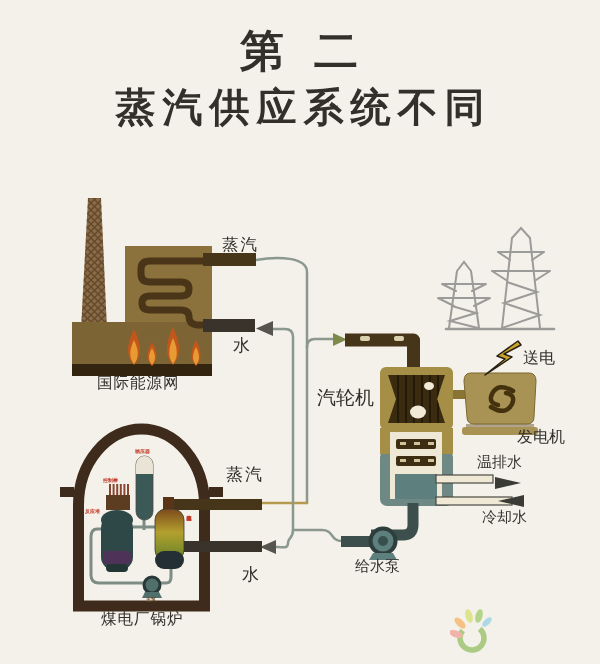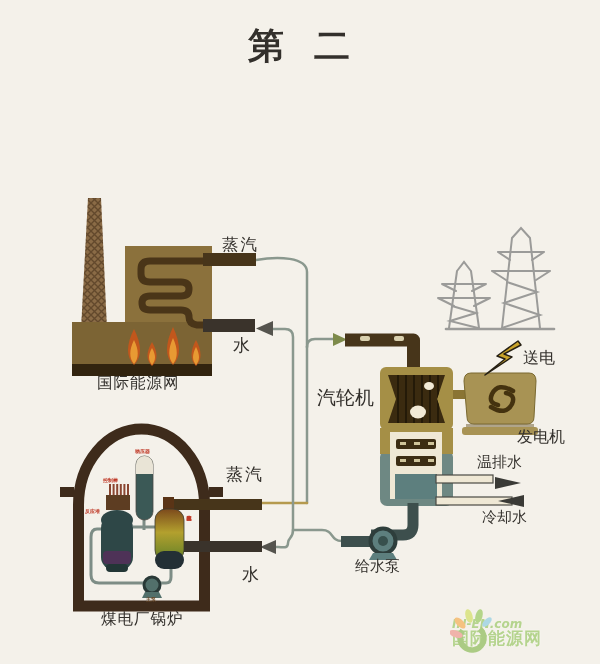--- a/index.html
+++ b/index.html
@@ -1,20 +1,20 @@
 <!DOCTYPE html>
 <html style="--bg: #f4f1ea; --ink: #33302c; --pipe-dark: #47351a; --pipe-water: #3a332b; --boiler-body: #8b713c; --boiler-base: #7c6434; --flame: #c2571c; --flame-inner: #e89a33; --dome-wall: #3e2b1b; --olive: #a58f46; --condenser-teal: #6e8883; --water-teal: #5d7f7e; --line-grey: #8a988e; --line-yellow: #b59a4e; --tower-grey: #9b9b99; --bolt-gold: #c9a32a; --wm-green: #8cc152;"><head>
 <meta charset="utf-8">
 <style>
   html,body{margin:0;padding:0;background:#ffffff;}
   #scene{position:relative;width:600px;height:664px;background:var(--bg,#f4f1ea);overflow:hidden;
          font-family:"DejaVu Sans","Liberation Sans",sans-serif;}
   svg{position:absolute;left:0;top:0;}
   .ttl{position:absolute;left:0;width:600px;text-align:center;color:var(--ink,#2e2c2a);font-weight:700;}
-  #title1{top:22px;font-size:36px;letter-spacing:30px;padding-left:28px;box-sizing:border-box;}
+  #title1{top:22px;font-size:44px;letter-spacing:30px;padding-left:28px;box-sizing:border-box;}
   #title2{top:80px;font-size:40px;letter-spacing:7px;padding-left:7px;box-sizing:border-box;}
   .lbl{position:absolute;color:var(--ink,#333);font-weight:400;white-space:nowrap;line-height:1.1;}
   .tiny{position:absolute;color:#c03a28;font-size:5px;line-height:1;white-space:nowrap;font-weight:700;}
   .vert{writing-mode:vertical-rl;}
   #watermark{position:absolute;left:450px;top:604px;width:148px;height:58px;opacity:.6;display:flex;align-items:center;}
   #wm-text{display:flex;flex-direction:column;line-height:1.05;margin-left:2px;}
   #wm-site{font-size:12px;font-weight:700;color:var(--wm-green,#97c83e);font-style:italic;}
   #wm-name{font-size:17px;font-weight:700;color:var(--wm-green,#8cc152);letter-spacing:1px;
            text-shadow:0 0 2px #fff;}
 </style>
@@ -170,20 +170,21 @@
 
     <g>
       <rect x="341" y="536" width="32" height="11" fill="#3d4f4d"></rect>
       <circle cx="383" cy="541" r="12.5" fill="#5d7f7e" stroke="#2e3e3c" stroke-width="4"></circle>
       <circle cx="383" cy="541" r="5" fill="#37504d"></circle>
       <polygon points="373,553 393,553 397,560 369,560" fill="#5d7f7e"></polygon>
     </g>
   </svg>
 
   <div class="ttl" id="title1">第二</div>
+  <div class="ttl" id="title2">蒸汽供应系统不同</div>
 
   <div class="lbl" style="left:222px;top:236px;font-size:16.5px;letter-spacing:2px;">蒸汽</div>
   <div class="lbl" style="left:233px;top:336px;font-size:17px;">水</div>
   <div class="lbl" style="left:97px;top:375px;font-size:15.5px;letter-spacing:1px;">国际能源网</div>
 
   <div class="lbl" style="left:226px;top:465px;font-size:17px;letter-spacing:2px;">蒸汽</div>
   <div class="lbl" style="left:242px;top:565px;font-size:17px;">水</div>
   <div class="lbl" style="left:101px;top:611px;font-size:15.5px;letter-spacing:1px;">煤电厂锅炉</div>
   <div class="tiny" style="left:103px;top:478px;">控制棒</div>
   <div class="tiny" style="left:135px;top:449px;">稳压器</div>
@@ -200,19 +201,15 @@
 
   <div id="watermark">
     <svg width="46" height="52" viewBox="0 0 46 52">
       <circle cx="22" cy="34" r="12" fill="none" stroke="#7cb342" stroke-width="5.5" stroke-dasharray="56 22" transform="rotate(-50 22 34)"></circle>
       <ellipse cx="6" cy="30" rx="3.5" ry="7" fill="#ef8a80" transform="rotate(-70 6 30)"></ellipse>
       <ellipse cx="10" cy="19" rx="3.5" ry="7" fill="#f6a33c" transform="rotate(-45 10 19)"></ellipse>
       <ellipse cx="19" cy="12" rx="3.5" ry="7" fill="#cddc4e" transform="rotate(-15 19 12)"></ellipse>
       <ellipse cx="29" cy="12" rx="3.5" ry="7" fill="#8bc34a" transform="rotate(15 29 12)"></ellipse>
       <ellipse cx="37" cy="18" rx="3" ry="6" fill="#7ec8e3" transform="rotate(45 37 18)"></ellipse>
     </svg>
-    <div id="wm-text">
-      <span id="wm-site">IN-EN.com</span>
-      <span id="wm-name">国际能源网</span>
-    </div>
   </div>
 
 </div>
 
 </body></html>

